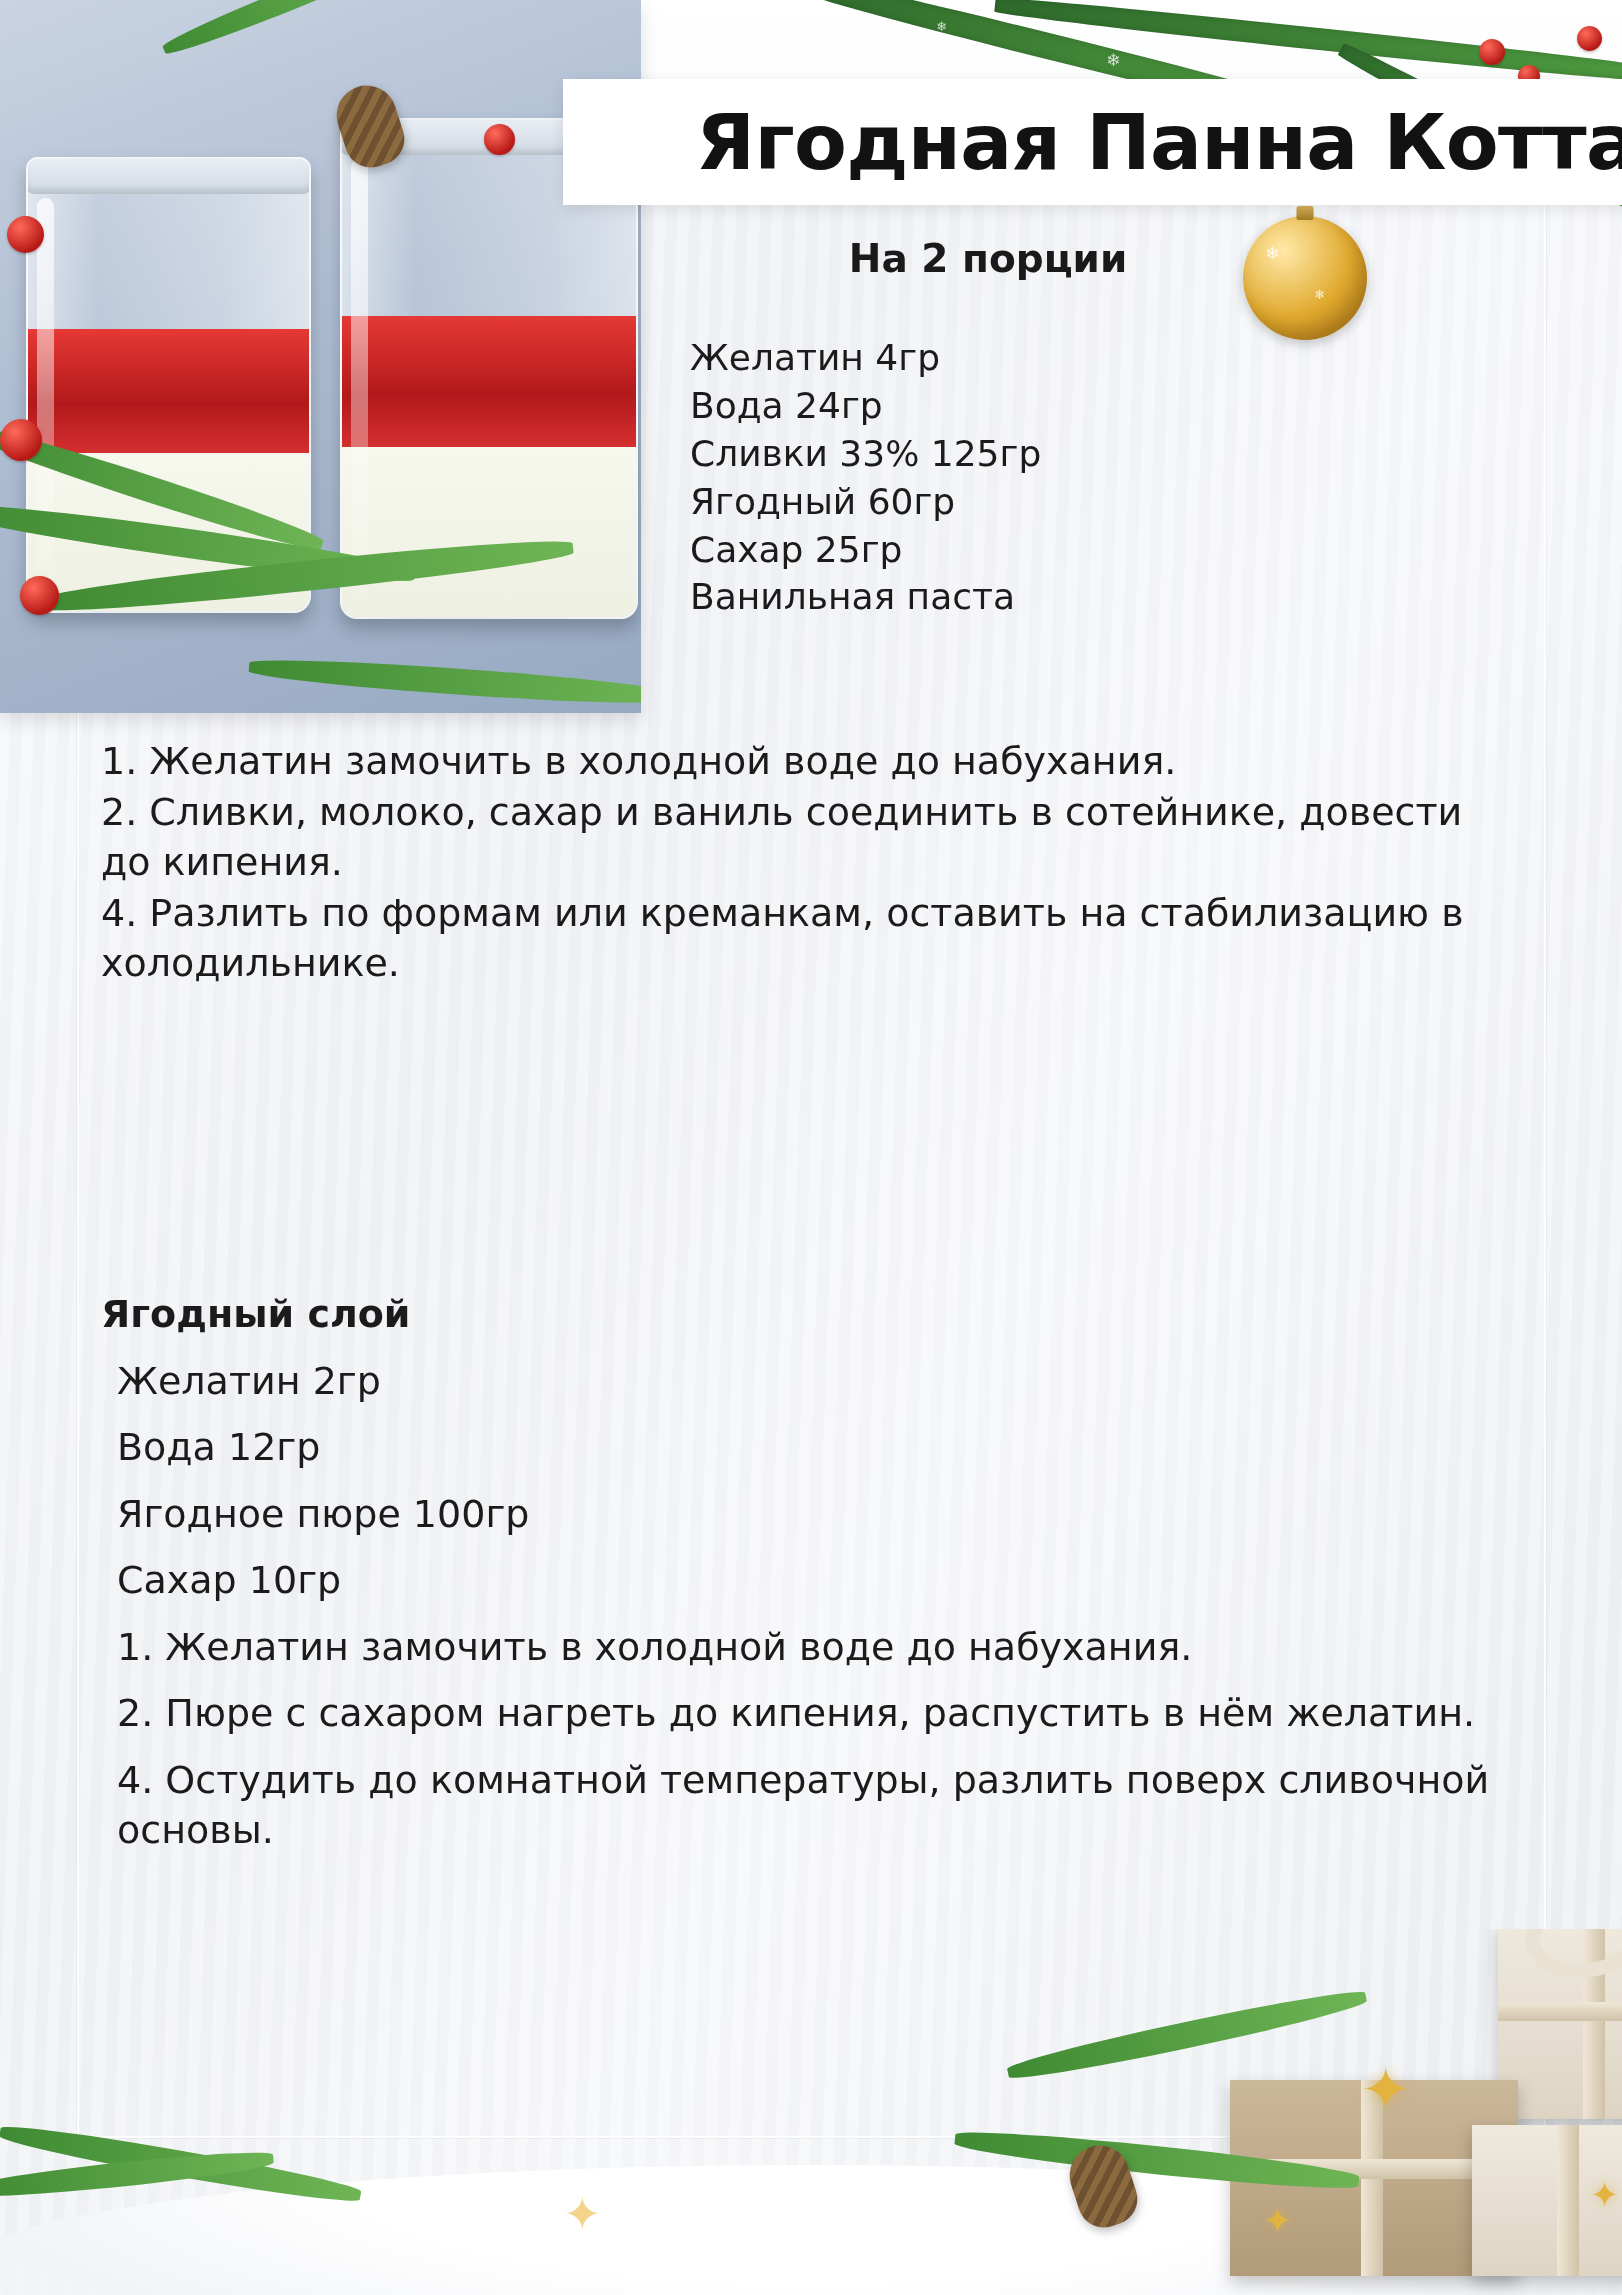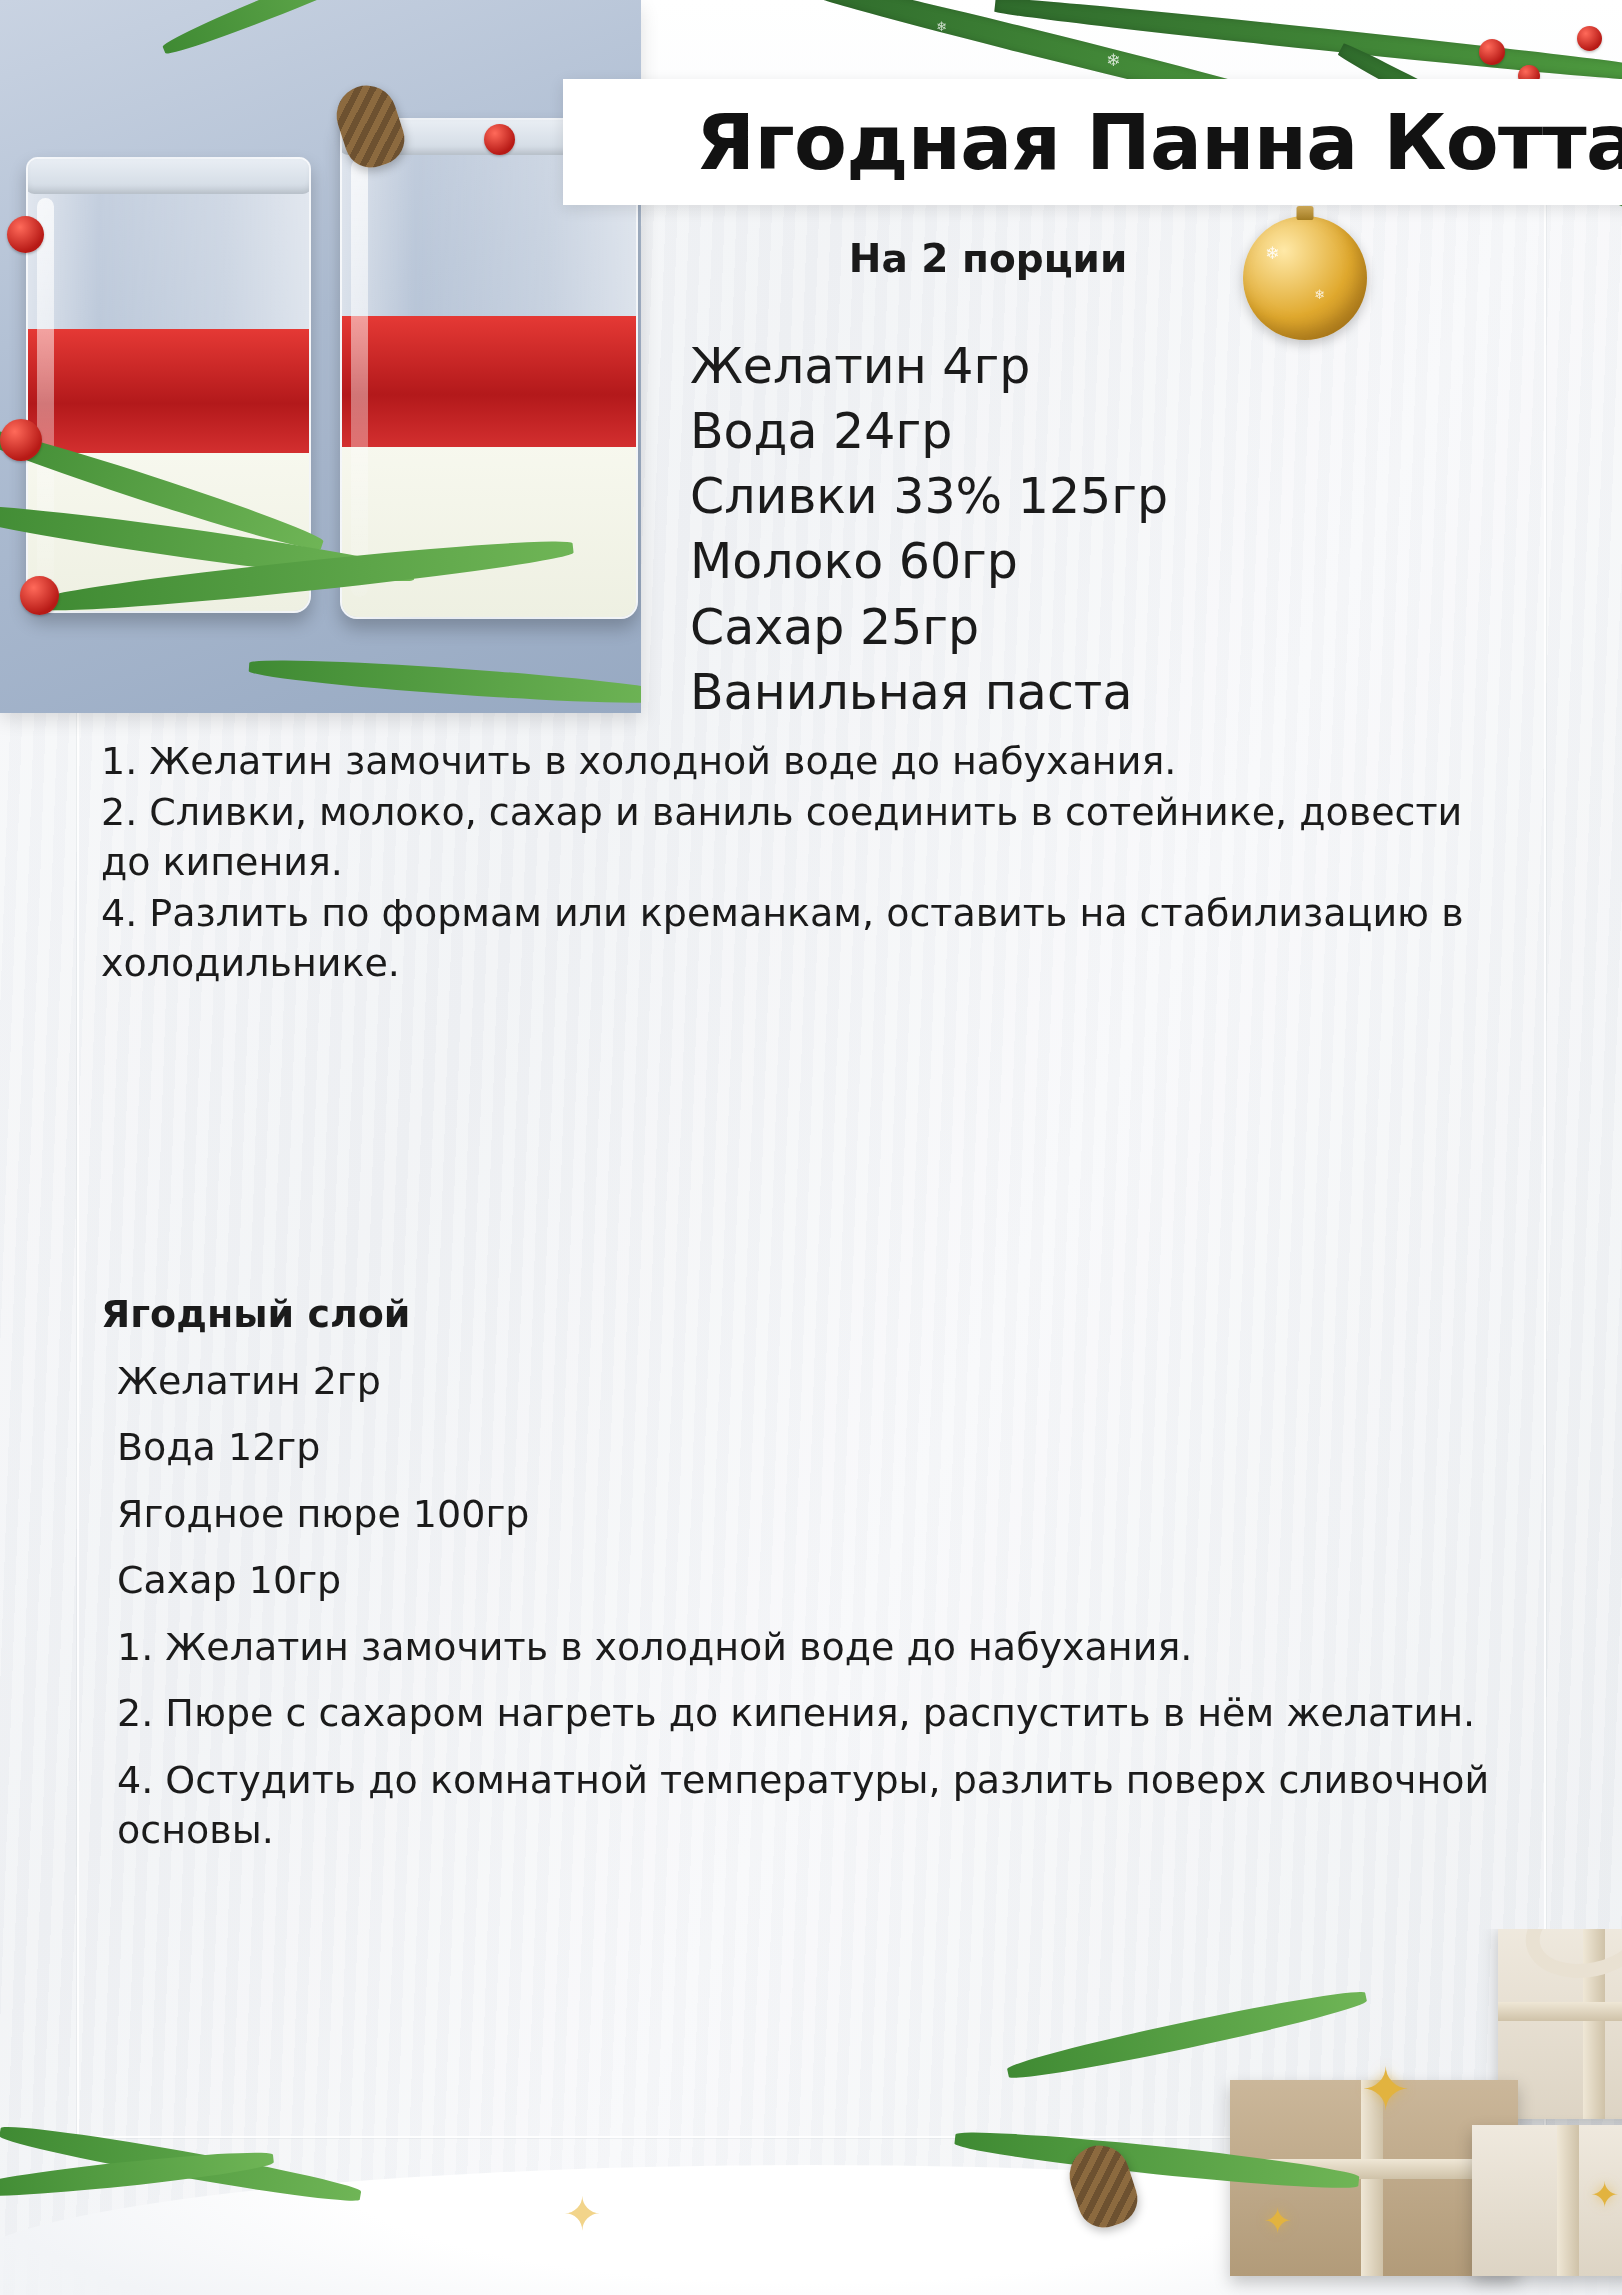--- a/index.html
+++ b/index.html
@@ -171,21 +171,21 @@
     text-align: center;
     font-size: 39px;
     font-weight: 700;
     color: #1a1a1a;
   }
 
   
   .ingredients-top {
     position: absolute;
     left: 690px; top: 334px;
-    font-size: 49px;
+    font-size: 36px;
     line-height: 1.33;
     color: #1b1b1b;
   }
   .ingredients-top li { list-style: none; }
   ul { margin: 0; padding: 0; }
 
   
   .steps-main {
     position: absolute;
     left: 101px; top: 736px;
@@ -335,21 +335,21 @@
 <div class="title-plate">
   <h1>Ягодная Панна Котта</h1>
 </div>
 
 <div class="servings">На 2 порции</div>
 
 <ul class="ingredients-top">
   <li>Желатин 4гр</li>
   <li>Вода 24гр</li>
   <li>Сливки 33% 125гр</li>
-  <li>Молоко 60гр</li>
+  <li>Ягодный 60гр</li>
   <li>Сахар 25гр</li>
   <li>Ванильная паста</li>
 </ul>
 
 <div class="steps-main">
   <p>1. Желатин замочить в холодной воде до набухания.</p>
   <p>2. Сливки, молоко, сахар и ваниль соединить в сотейнике, довести до кипения.</p>
   <p>4. Разлить по формам или креманкам, оставить на стабилизацию в холодильнике.</p>
 </div>
 

